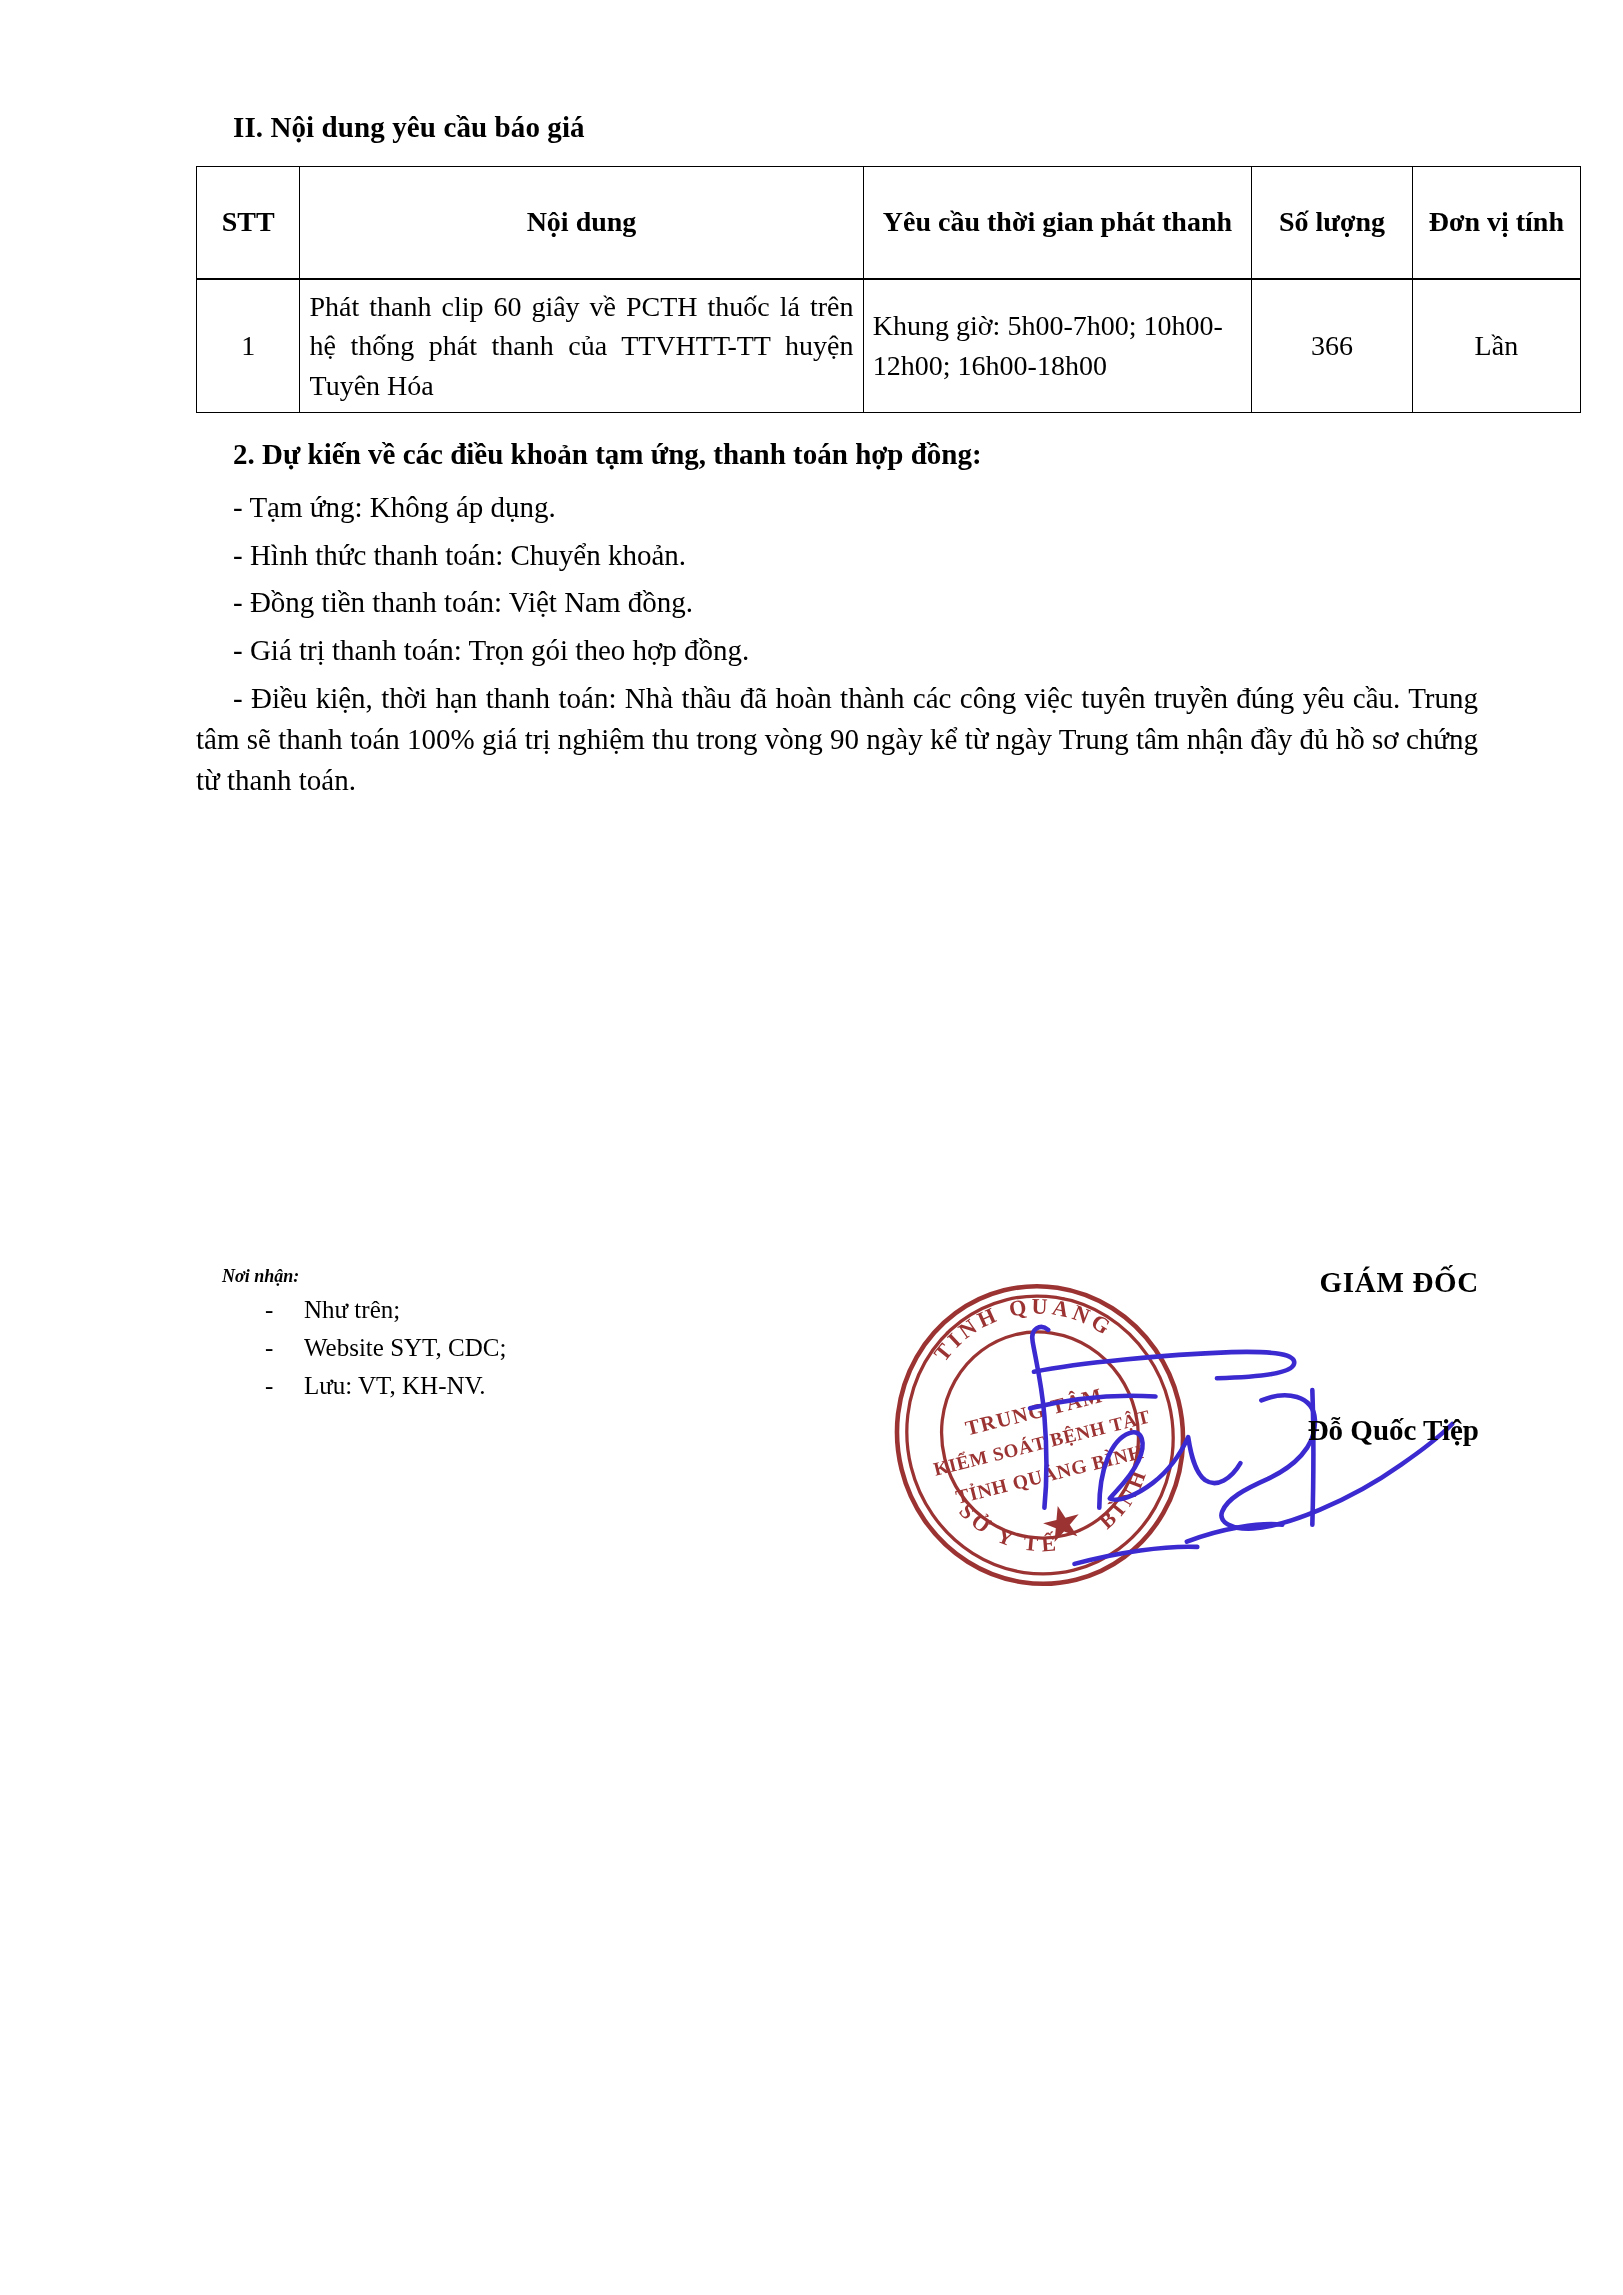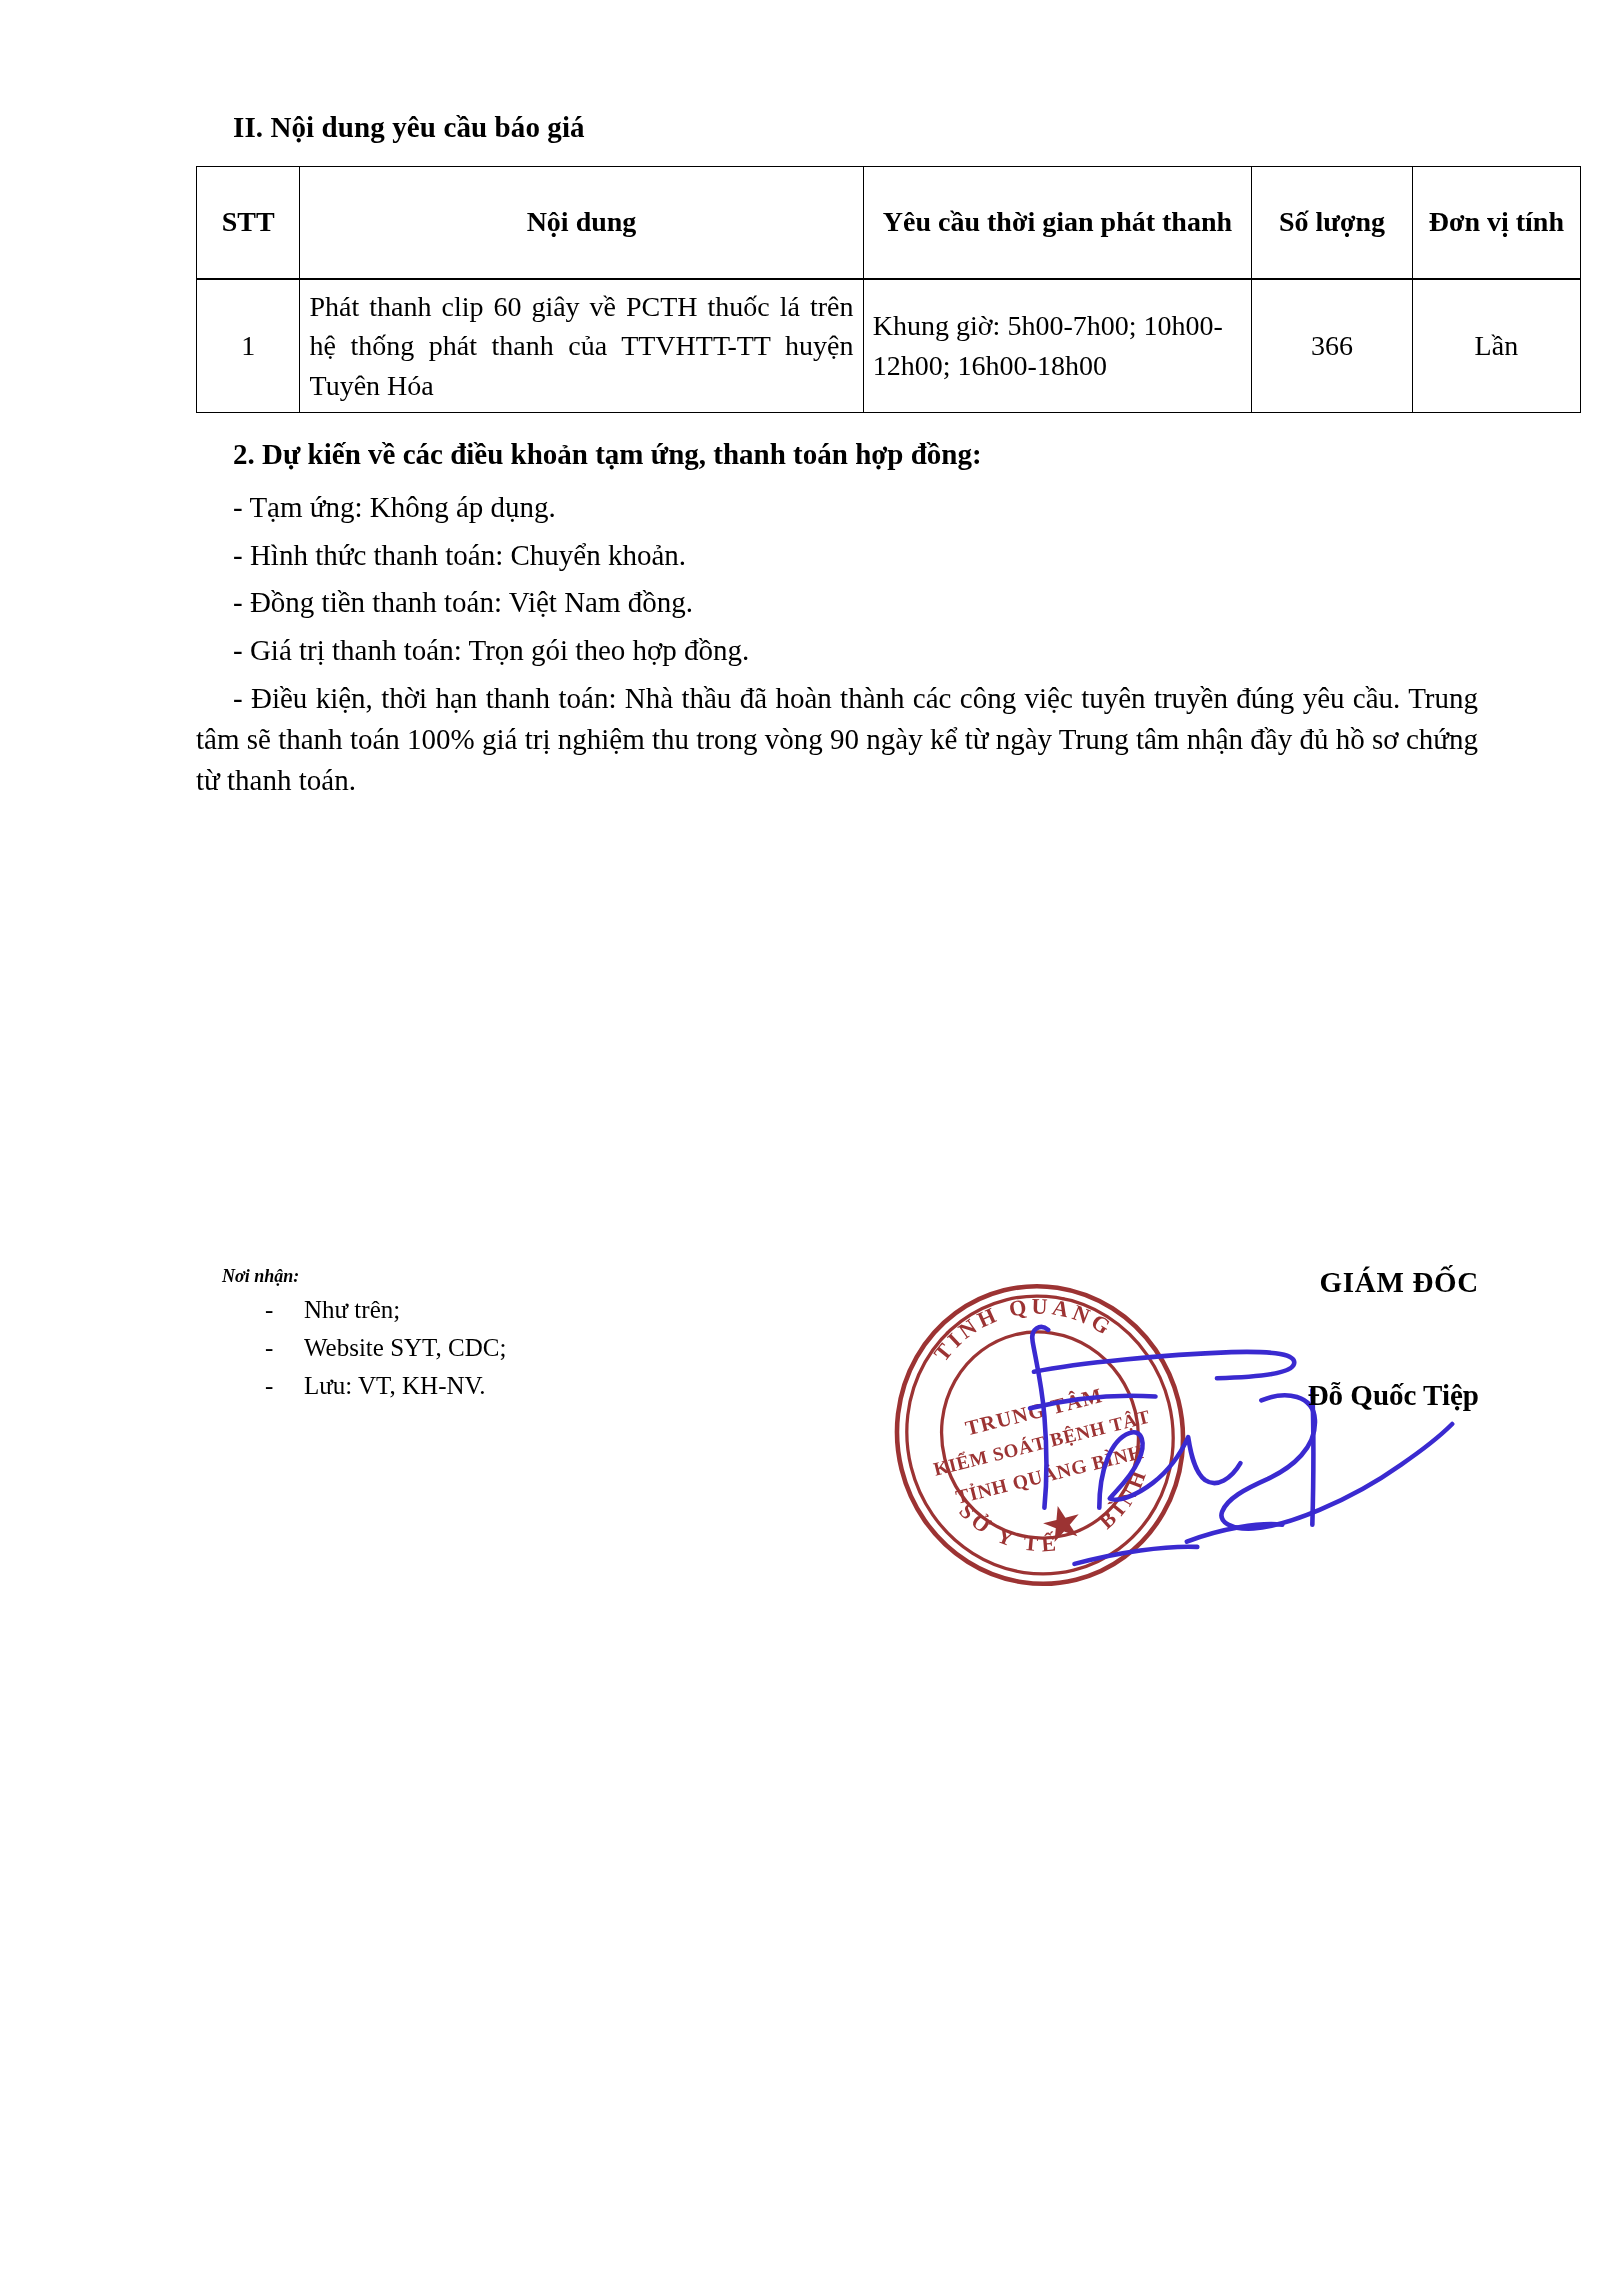--- a/index.html
+++ b/index.html
@@ -163,21 +163,21 @@
     letter-spacing: 0.7px;
     position: relative;
     z-index: 4;
     padding-left: 98px;
   }
   .sign-name {
     font-size: 29px;
     font-weight: bold;
     position: relative;
     z-index: 4;
-    margin-top: 80px;
+    margin-top: 115px;
     padding-left: 90px;
   }
 
   
   .stamp-wrap {
     position: absolute;
     left: -19.6px;
     top: 11.8px;
     width: 314px;
     height: 314px;

